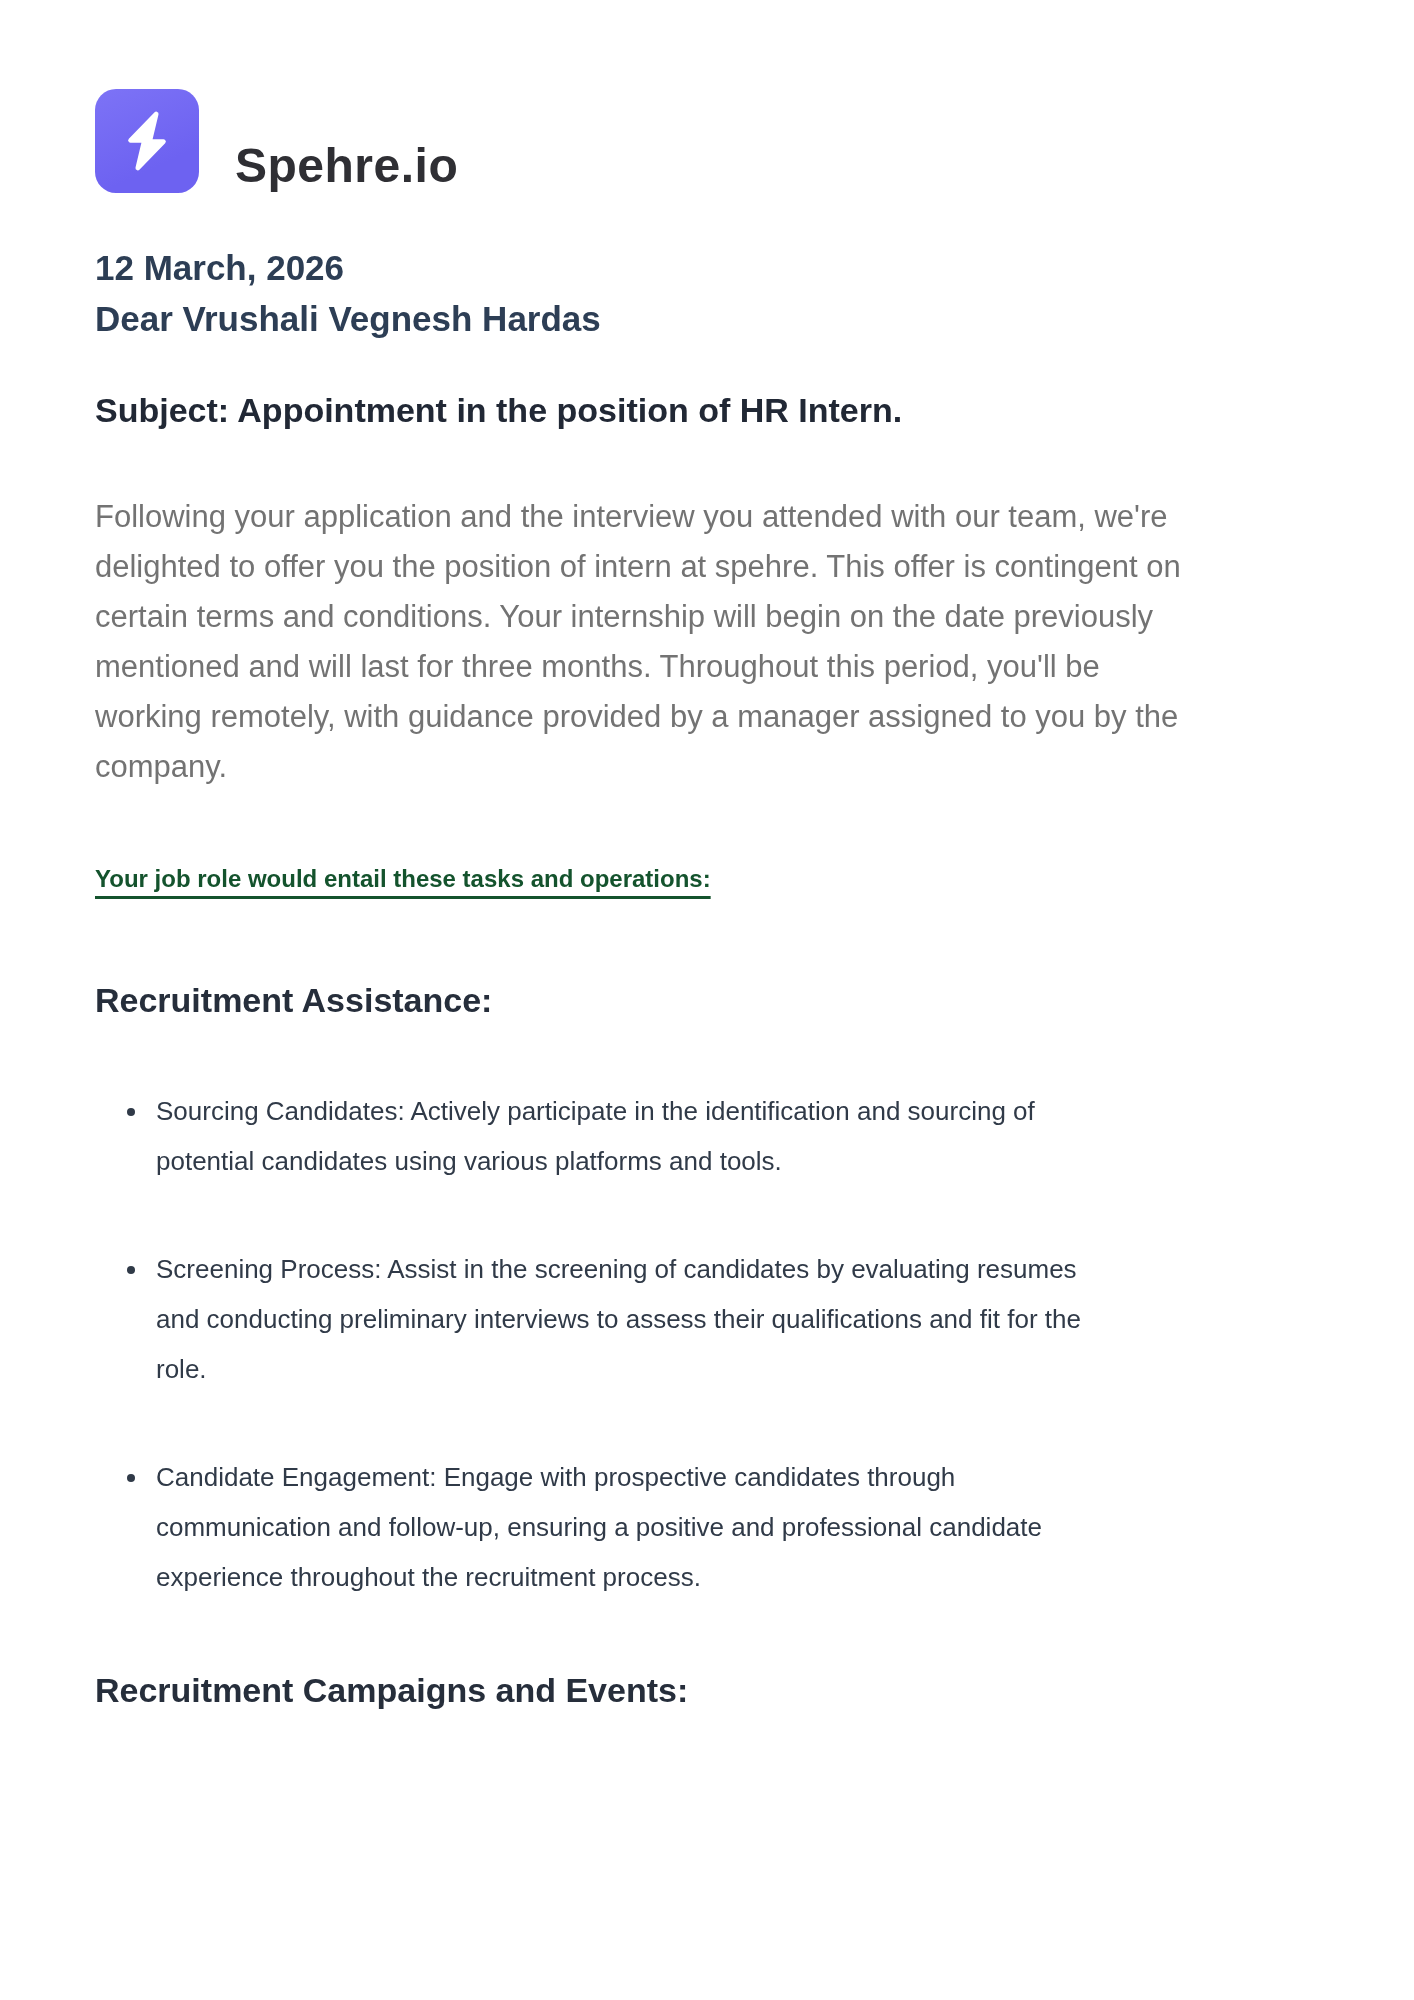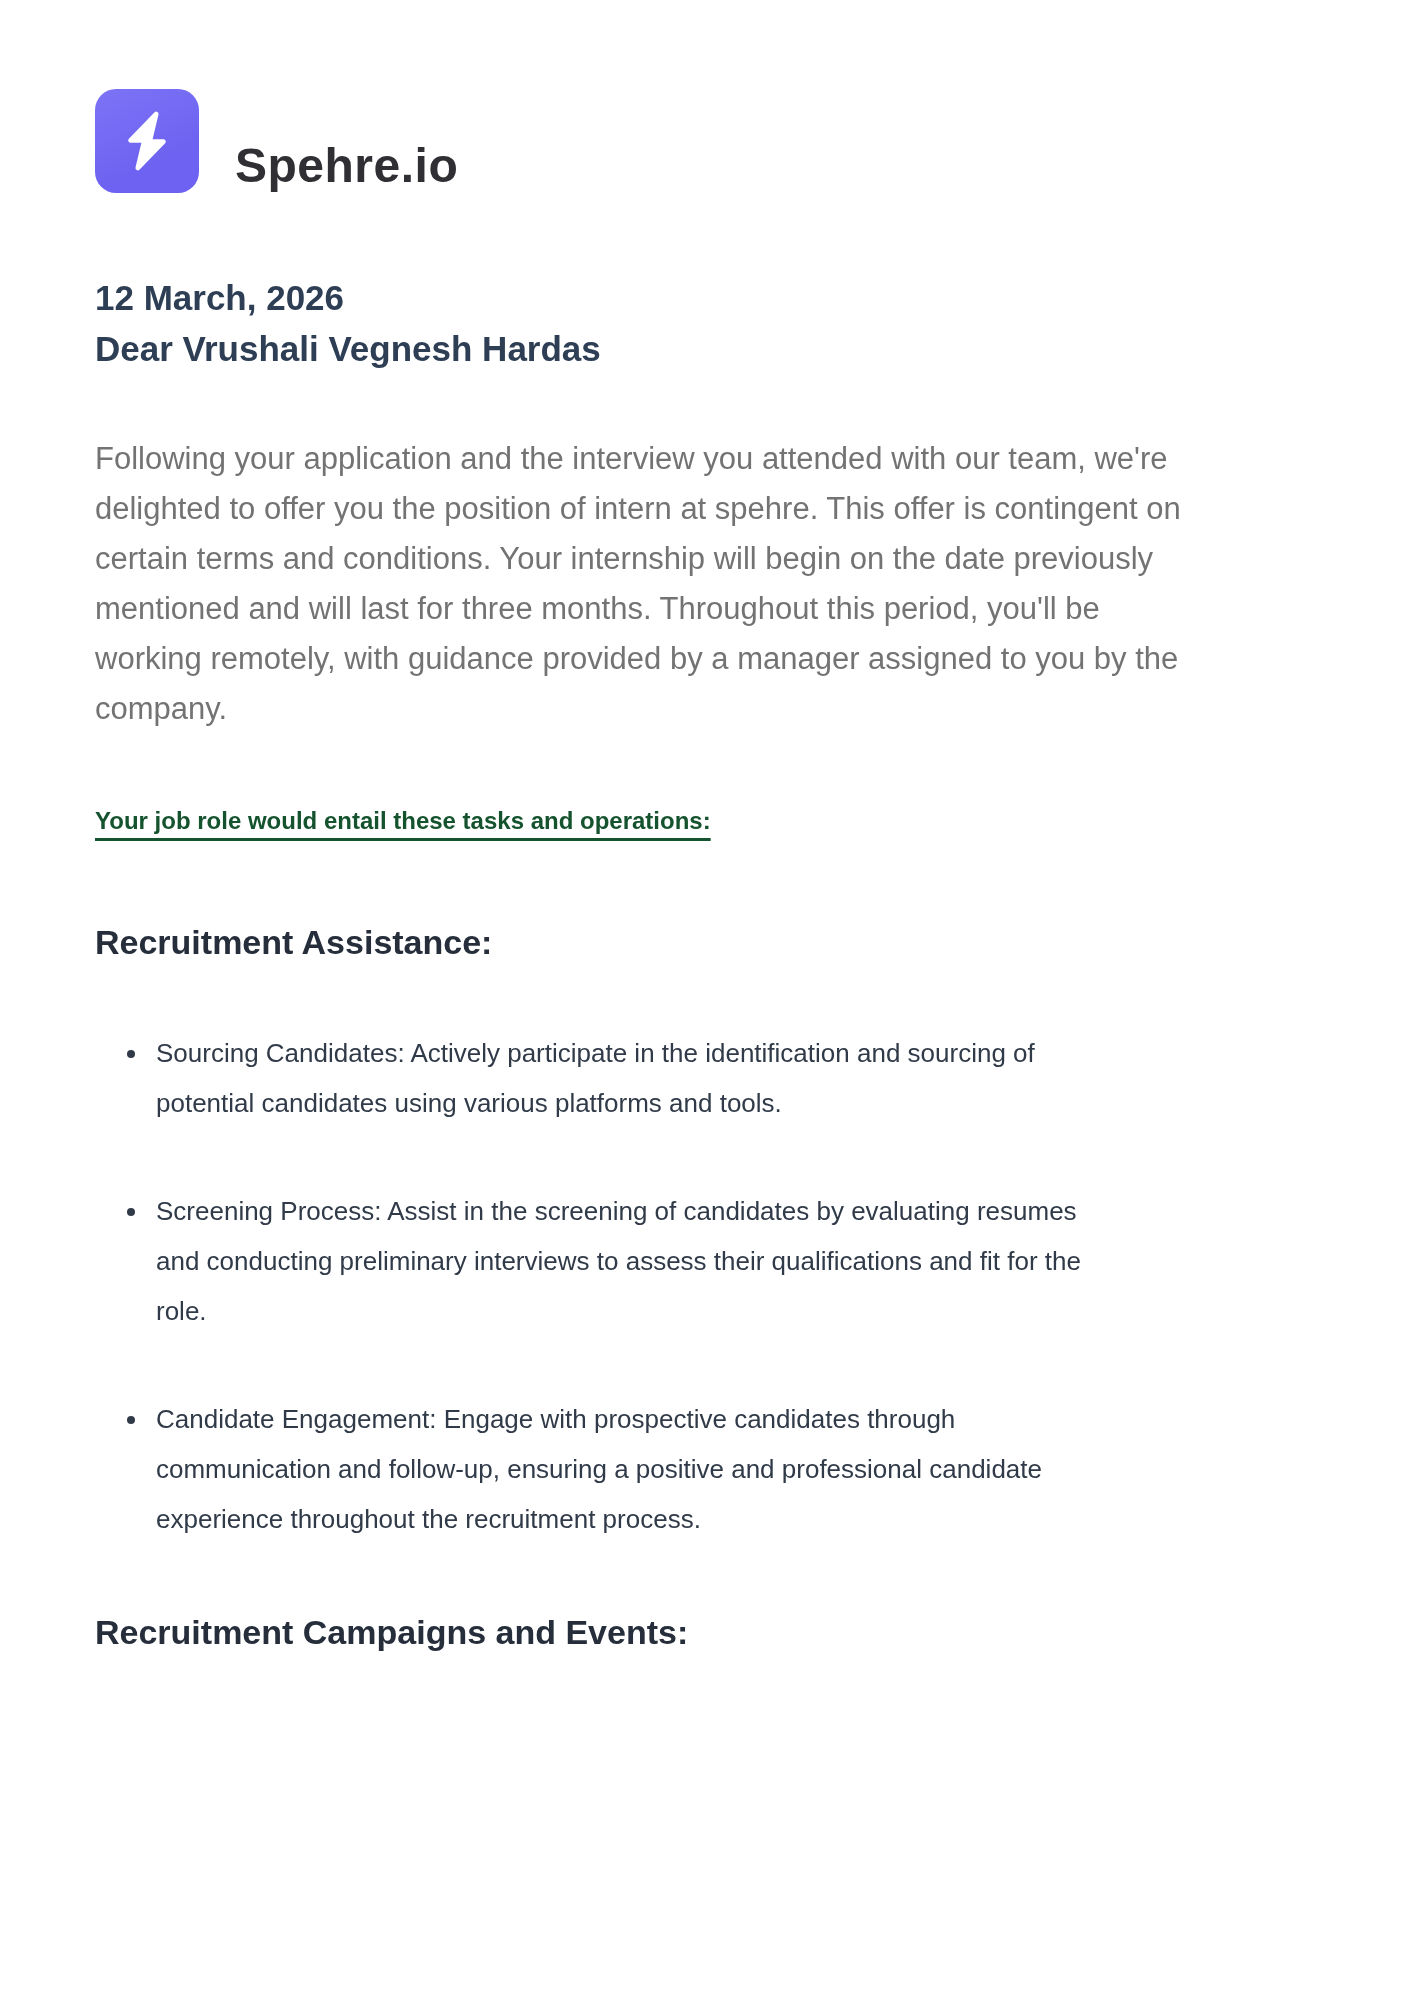--- a/index.html
+++ b/index.html
@@ -19,21 +19,21 @@
     background: linear-gradient(155deg, var(--brand-light, #7d73f6) 0%, var(--brand, #6d62f1) 70%);
     display: flex; align-items: center; justify-content: center;
     flex: 0 0 auto;
   }
   .logo-tile svg { width: 66px; height: 74px; display: block; }
   .brand-name {
     font-size: 48px; font-weight: 700; color: #2f2f34; letter-spacing: 0.5px;
   }
 
   
-  .date-block { margin-top: 79px; }
+  .date-block { margin-top: 49px; }
   .date-line, .salutation-line {
     font-size: 35px; font-weight: 700; color: var(--navy, #2d3e55); line-height: 51px;
   }
   .subject-line {
     margin-top: 44px;
     font-size: 34px; font-weight: 700; color: #212835; line-height: 44px;
   }
   .intro-par {
     margin-top: 60px;
     font-size: 31px; line-height: 50px; color: #737373;
@@ -78,20 +78,21 @@
       </span>
     </div>
     <div class="brand-name">Spehre.io</div>
   </div>
 
   <div class="date-block">
     <div class="date-line">12 March, 2026</div>
     <div class="salutation-line">Dear Vrushali Vegnesh Hardas</div>
   </div>
 
+  <div class="subject-line">Subject: Appointment in the position of HR Intern.</div>
 
   <p class="intro-par">Following your application and the interview you attended with our team, we're delighted to offer you the position of intern at spehre. This offer is contingent on certain terms and conditions. Your internship will begin on the date previously mentioned and will last for three months. Throughout this period, you'll be working remotely, with guidance provided by a manager assigned to you by the company.</p>
 
   <div class="tasks-heading">Your job role would entail these tasks and operations:</div>
 
   <div class="section-title first">Recruitment Assistance:</div>
 
   <ul class="task-list">
     <li>Sourcing Candidates: Actively participate in the identification and sourcing of potential candidates using various platforms and tools.</li>
     <li>Screening Process: Assist in the screening of candidates by evaluating resumes and conducting preliminary interviews to assess their qualifications and fit for the role.</li>

